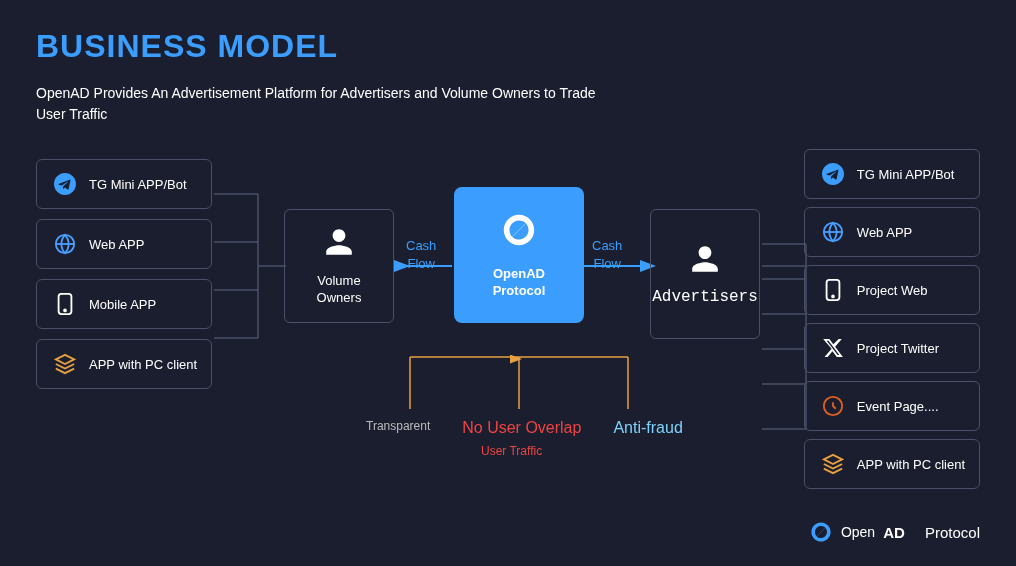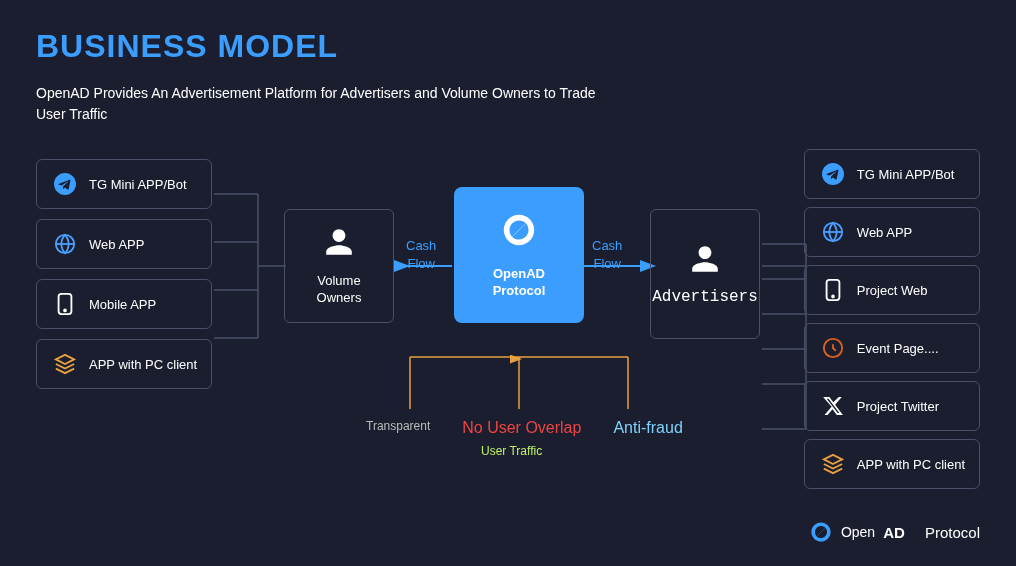--- a/index.html
+++ b/index.html
@@ -376,54 +376,54 @@
         <div class="box-icon">
           <svg width="18" height="22" viewBox="0 0 18 24" fill="none" stroke="white" stroke-width="2">
               <rect x="2" y="1" width="14" height="22" rx="3"></rect>
               <circle cx="9" cy="19" r="1" fill="white"></circle>
             </svg>
         </div>
         <span>Project Web</span>
       </div>
       <div class="box">
         <div class="box-icon">
+          <svg width="22" height="22" viewBox="0 0 24 24" fill="white">
+              <path d="M18.244 2.25h3.308l-7.227 8.26 8.502 11.24H16.17l-4.714-6.231-5.401 6.231H2.744l7.736-8.846L1.254 2.25H8.08l4.253 5.622 5.911-5.622zm-1.161 17.52h1.833L7.084 4.126H5.117z"></path>
+            </svg>
+        </div>
+        <span>Project Twitter</span>
+      </div>
+      <div class="box">
+        <div class="box-icon">
           <svg width="22" height="22" viewBox="0 0 24 24" fill="none" stroke="#e06020" stroke-width="2">
               <circle cx="12" cy="12" r="10"></circle>
               <path d="M12 8v4l3 3"></path>
             </svg>
         </div>
         <span>Event Page....</span>
-      </div>
-      <div class="box">
-        <div class="box-icon">
-          <svg width="22" height="22" viewBox="0 0 24 24" fill="white">
-              <path d="M18.244 2.25h3.308l-7.227 8.26 8.502 11.24H16.17l-4.714-6.231-5.401 6.231H2.744l7.736-8.846L1.254 2.25H8.08l4.253 5.622 5.911-5.622zm-1.161 17.52h1.833L7.084 4.126H5.117z"></path>
-            </svg>
-        </div>
-        <span>Project Twitter</span>
       </div>
       <div class="box">
         <div class="box-icon">
           <svg width="22" height="22" viewBox="0 0 24 24" fill="none" stroke="#e8a040" stroke-width="2">
               <polygon points="12 2 2 7 12 12 22 7 12 2"></polygon>
               <polyline points="2 17 12 22 22 17"></polyline>
               <polyline points="2 12 12 17 22 12"></polyline>
             </svg>
         </div>
         <span>APP with PC client</span>
       </div>
     </div>
 
     <div style="position:absolute; left:330px; top:270px; display:flex; gap:32px;">
       <span style="font-size:12px;color:#bbbbbb;">Transparent</span>
       <span style="font-size:16px;color:#ef4444;">No User Overlap</span>
       <span style="font-size:16px;color:#7dd3fc;">Anti-fraud</span>
     </div>
     <div style="position:absolute; left:445px; top:292px;">
-      <span style="font-size:12px;color:#bef264;">User Traffic</span>
+      <span style="font-size:12px;color:#ef4444;">User Traffic</span>
     </div>
 
   </div>
 
   <div class="bottom-logo">
     <svg width="24" height="24" viewBox="0 0 40 40" fill="#3b9eff">
       <path d="M20 4C11.2 4 4 11.2 4 20s7.2 16 16 16 16-7.2 16-16S28.8 4 20 4zm0 6c2.8 0 5.3 1 7.2 2.7L12.7 27.2C11 25.3 10 22.8 10 20c0-5.5 4.5-10 10-10zm0 20c-2.8 0-5.3-1-7.2-2.7l14.5-14.5C28.9 14.7 30 17.2 30 20c0 5.5-4.5 10-10 10z"></path>
     </svg>
     <span style="font-size:14px;font-weight:400;color:#ffffff;">Open</span><span style="font-size:15px;font-weight:900;color:white;">AD</span>&nbsp;<span style="font-size:15px;font-weight:400;color:white;">Protocol</span>
   </div>

